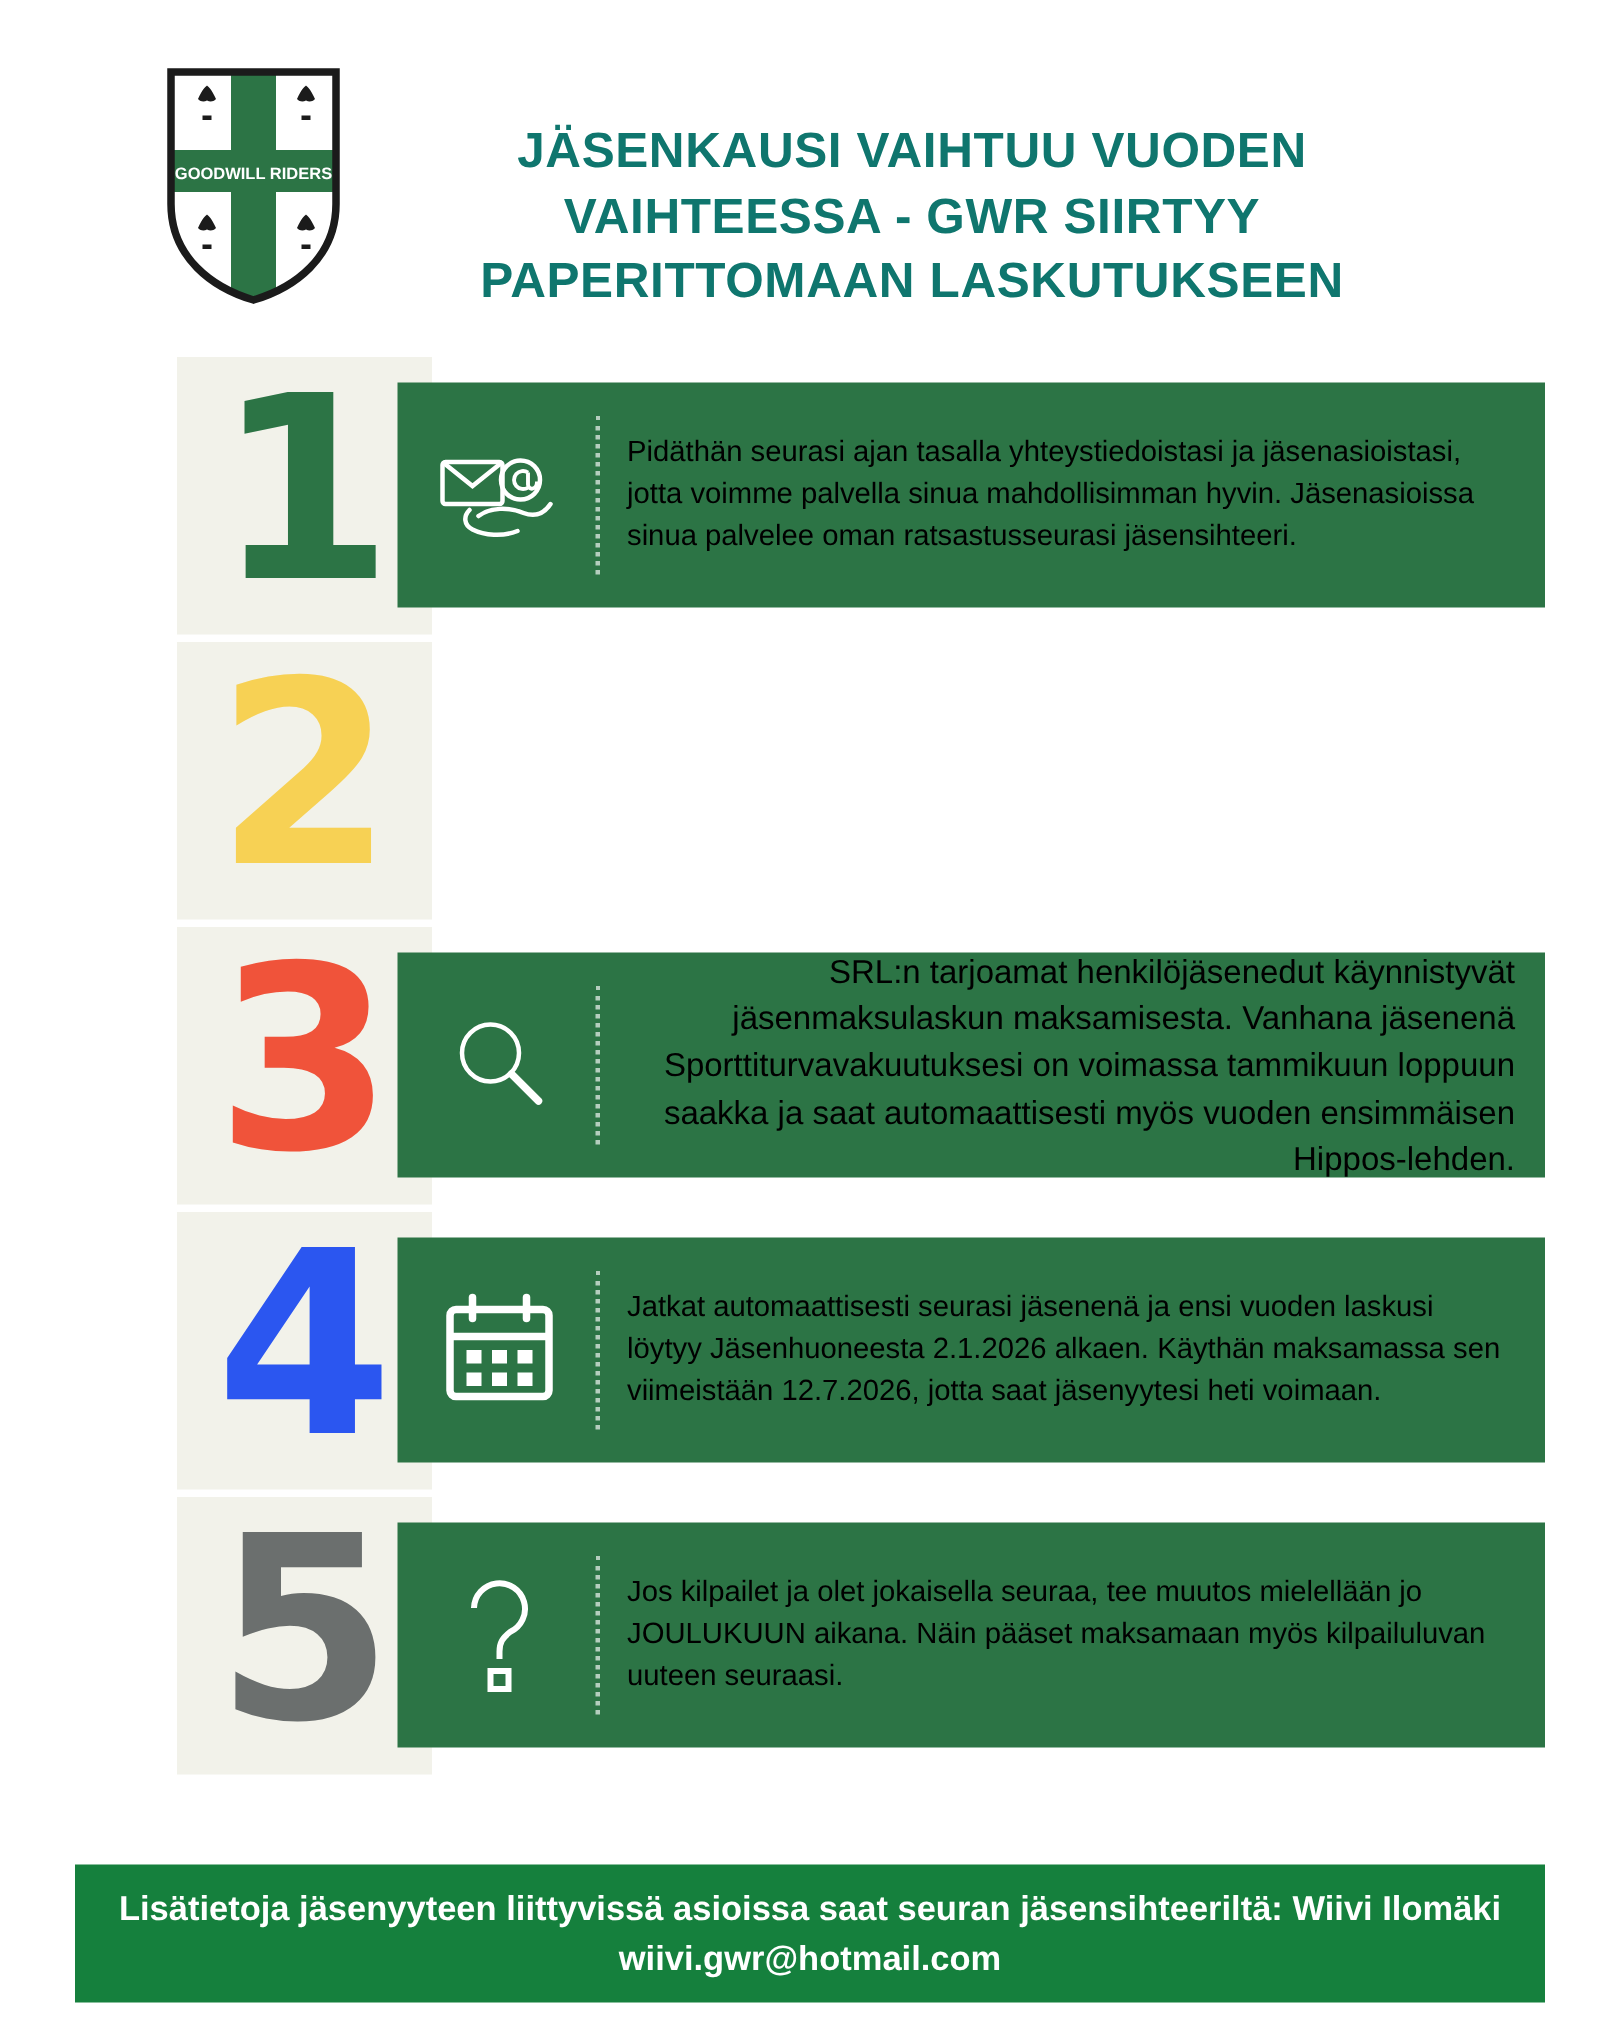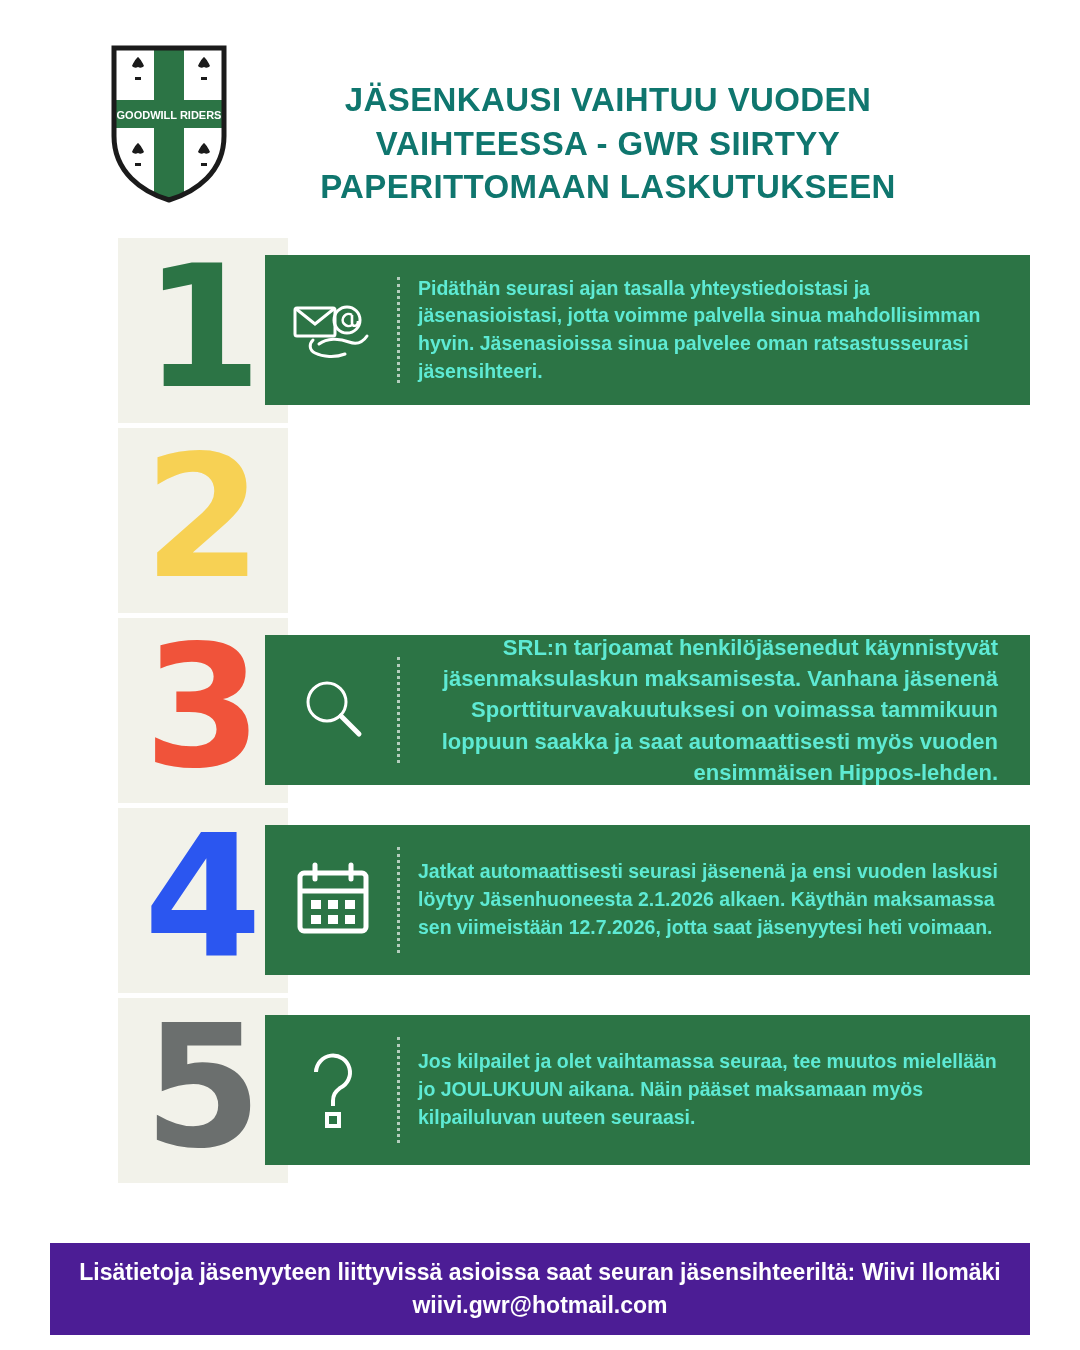--- a/index.html
+++ b/index.html
@@ -99,37 +99,37 @@
     position: relative;
   }
   .divider {
     position: absolute;
     right: 0;
     top: 22px;
     bottom: 22px;
     border-left: 3px dotted rgba(255,255,255,0.65);
   }
   .txt {
-    color: #5eead4;
+    color: #000000;
     font-size: 19.5px;
     line-height: 1.42;
-    font-weight: bold;
-    padding-right: 32px;
+    font-weight: normal;
+    padding-right: 20px;
     padding-left: 18px;
   }
   .txt.small { font-size: 22px; line-height: 1.42; text-align: right; }
 
   
   .footer {
     position: absolute;
     left: 50px;
     top: 1243px;
     width: 980px;
     height: 92px;
-    background: #4c1d95;
+    background: #15803d;
     display: flex;
     align-items: center;
     justify-content: center;
     text-align: center;
   }
   .footer p {
     margin: 0;
     color: #ffffff;
     font-size: 23px;
     font-weight: bold;
@@ -245,21 +245,21 @@
       <span style="color:#6b6f6e">5</span>
     </div>
     <div class="bar">
       <div class="icon-cell">
         <svg width="60" height="84" viewBox="0 0 60 84">
           <path d="M13,24 a17,17 0 1 1 24,16 c-5,4 -7,7 -7,13 v5" fill="none" stroke="#ffffff" stroke-width="4"></path>
           <rect x="24" y="66" width="12" height="12" fill="none" stroke="#ffffff" stroke-width="4"></rect>
         </svg>
         <div class="divider"></div>
       </div>
-      <div class="txt">Jos kilpailet ja olet vaihtamassa seuraa, tee muutos mielellään jo JOULUKUUN aikana. Näin pääset maksamaan myös kilpailuluvan uuteen seuraasi.</div>
+      <div class="txt">Jos kilpailet ja olet jokaisella seuraa, tee muutos mielellään jo JOULUKUUN aikana. Näin pääset maksamaan myös kilpailuluvan uuteen seuraasi.</div>
     </div>
   </div>
 
 </div>
 
 <div class="footer">
   <p>Lisätietoja jäsenyyteen liittyvissä asioissa saat seuran jäsensihteeriltä: Wiivi Ilomäki wiivi.gwr@hotmail.com</p>
 </div>
 
 </body></html>

